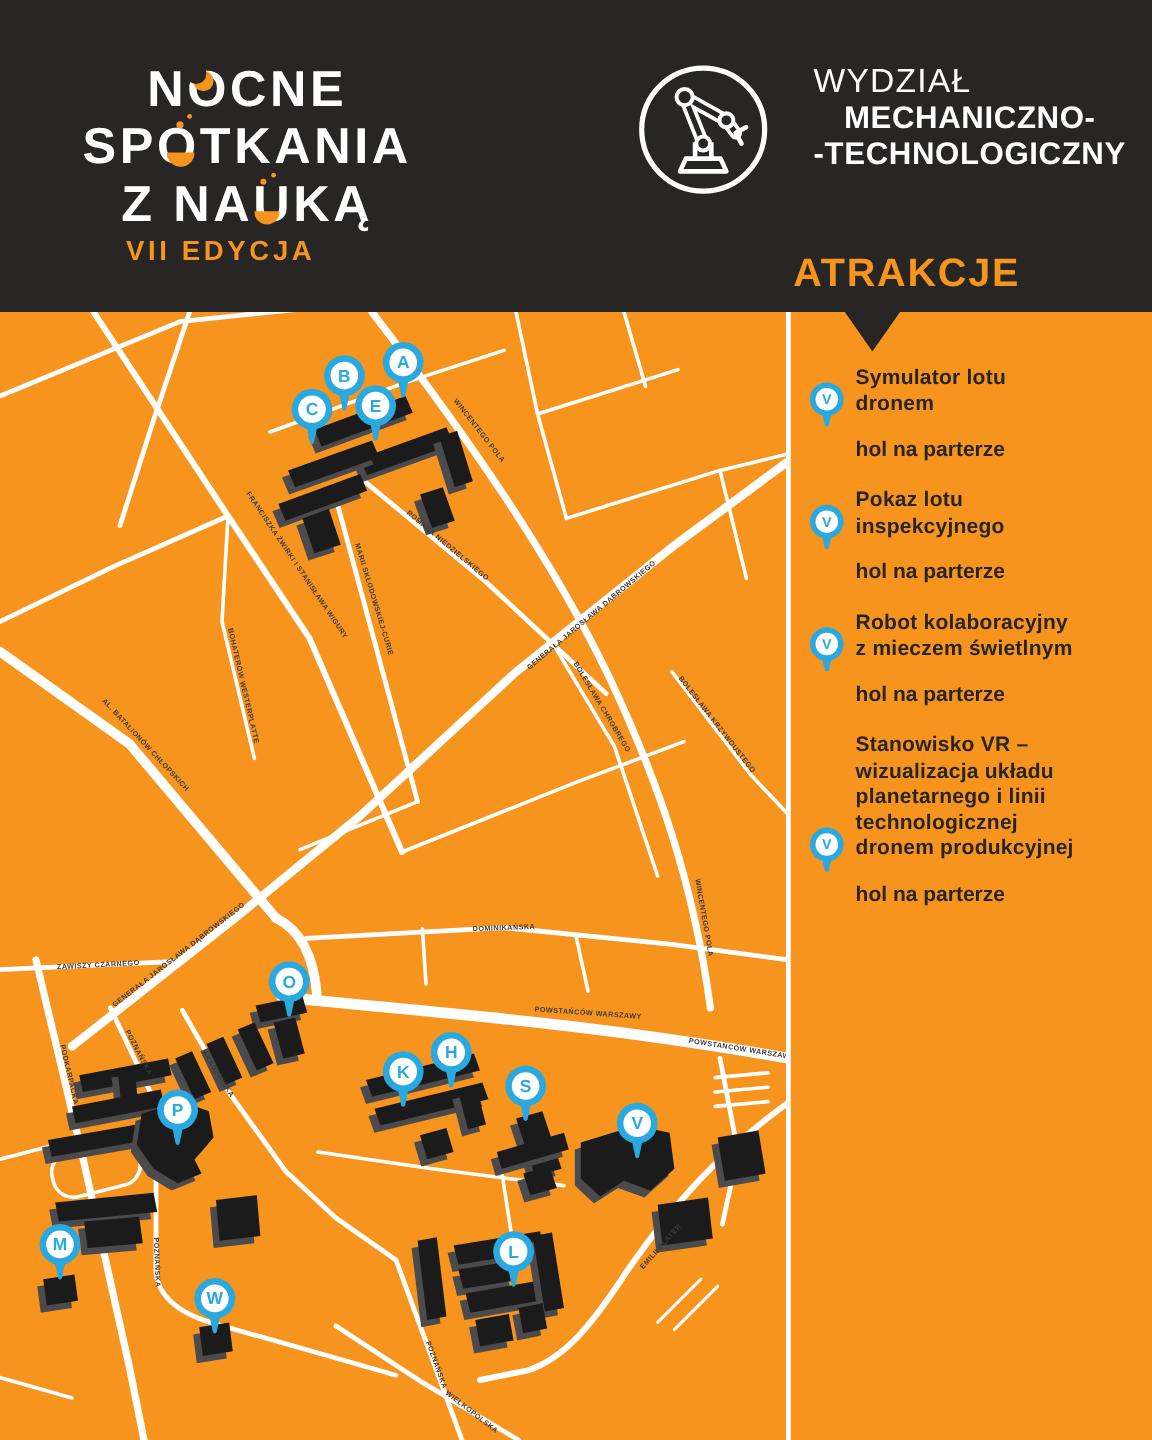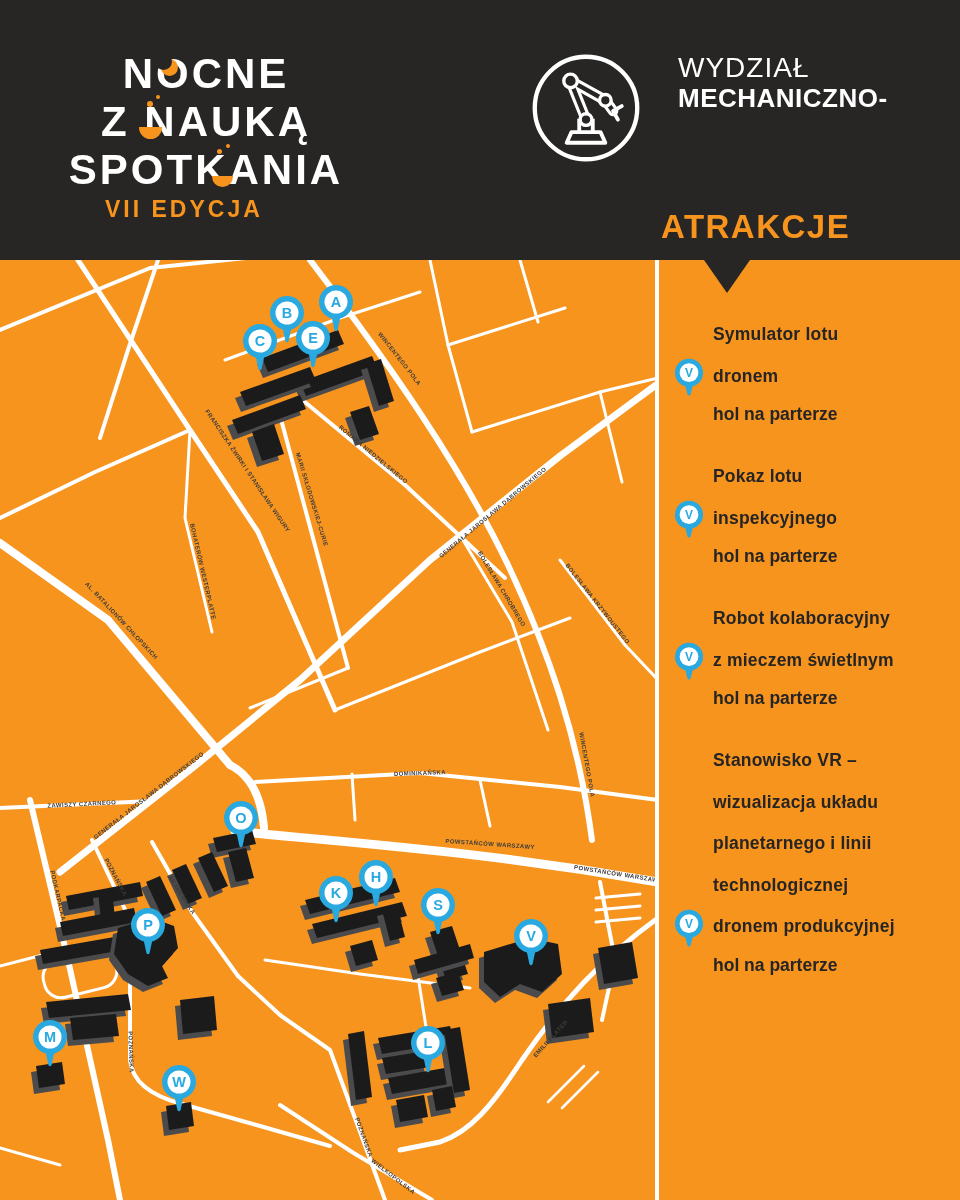--- a/index.html
+++ b/index.html
@@ -37,34 +37,34 @@
 
   
   .sidebar{position:absolute;left:659px;top:260px;width:301px;height:940px;background:var(--orange);z-index:2;}
   .pointer{position:absolute;left:45px;top:0;width:0;height:0;
            border-left:23px solid transparent;border-right:23px solid transparent;
            border-top:33px solid var(--dark);}
   #attractions{padding-top:44px;}
   .attr-item{display:flex;align-items:flex-end;margin-bottom:21px;}
   .pin{width:36px;height:50px;flex:0 0 36px;margin:0 6px 20px 12px;}
   .attr-text{color:#262524;}
-  .attr-title div{font-weight:800;font-size:17.5px;line-height:21.5px;letter-spacing:.2px;margin-top:20px;}
+  .attr-title div{font-weight:800;font-size:17.5px;line-height:21.5px;letter-spacing:.2px;}
   .attr-loc{font-weight:700;font-size:17.5px;line-height:22px;margin-top:16px;}
 </style>
 </head>
 <body>
 
 <div class="page">
 
   <header class="header">
 
     <div class="brand">
       <div class="brand-line">NOCNE</div>
+      <div class="brand-line">SPOTKANIA</div>
       <div class="brand-line">Z NAUKĄ</div>
-      <div class="brand-line">SPOTKANIA</div>
       <div class="brand-edition">VII EDYCJA</div>
 
       <span class="deco" style="left:101px;top:9px;width:17px;height:17px;"></span>
       <span class="deco dark" style="left:95px;top:3px;width:17px;height:17px;"></span>
       <span class="half" style="left:79px;top:77px;width:23px;height:12px;"></span>
       <span class="deco" style="left:87px;top:51px;width:6px;height:6px;"></span>
       <span class="deco" style="left:96px;top:45px;width:4px;height:4px;"></span>
       <span class="half" style="left:152px;top:126px;width:21px;height:11px;"></span>
       <span class="deco" style="left:157px;top:99px;width:5px;height:5px;"></span>
       <span class="deco" style="left:166px;top:94px;width:4px;height:4px;"></span>
@@ -86,20 +86,21 @@
       </g>
       <circle cx="60" cy="72" r="6" fill="#272624" stroke="#fff" stroke-width="3.5"></circle>
       <circle cx="44" cy="32" r="7" fill="#272624" stroke="#fff" stroke-width="3.5"></circle>
       <circle cx="80" cy="52" r="6" fill="#272624" stroke="#fff" stroke-width="3.5"></circle>
       <path d="M88 63 L97 58 M88 63 L93 72" stroke="#fff" stroke-width="4" stroke-linecap="round" fill="none"></path>
     </svg>
 
     <div class="faculty">
       <div class="f1">WYDZIAŁ</div>
       <div class="f2">MECHANICZNO-</div>
+      <div class="f3">-TECHNOLOGICZNY</div>
     </div>
 
     <h2 class="atrakcje">ATRAKCJE</h2>
   </header>
 
   <svg id="map" viewBox="0 0 658 940">
     <rect x="0" y="0" width="658" height="940" fill="#F7941E"></rect>
     <g id="roads">
         <path d="M78 0 L190 170 L258 272 L335 450" fill="none" stroke="#FFFFFF" stroke-width="5" stroke-linecap="round" stroke-linejoin="round"></path>
         <path d="M0 70 L150 8 L265 -4" fill="none" stroke="#FFFFFF" stroke-width="4" stroke-linecap="round" stroke-linejoin="round"></path>

